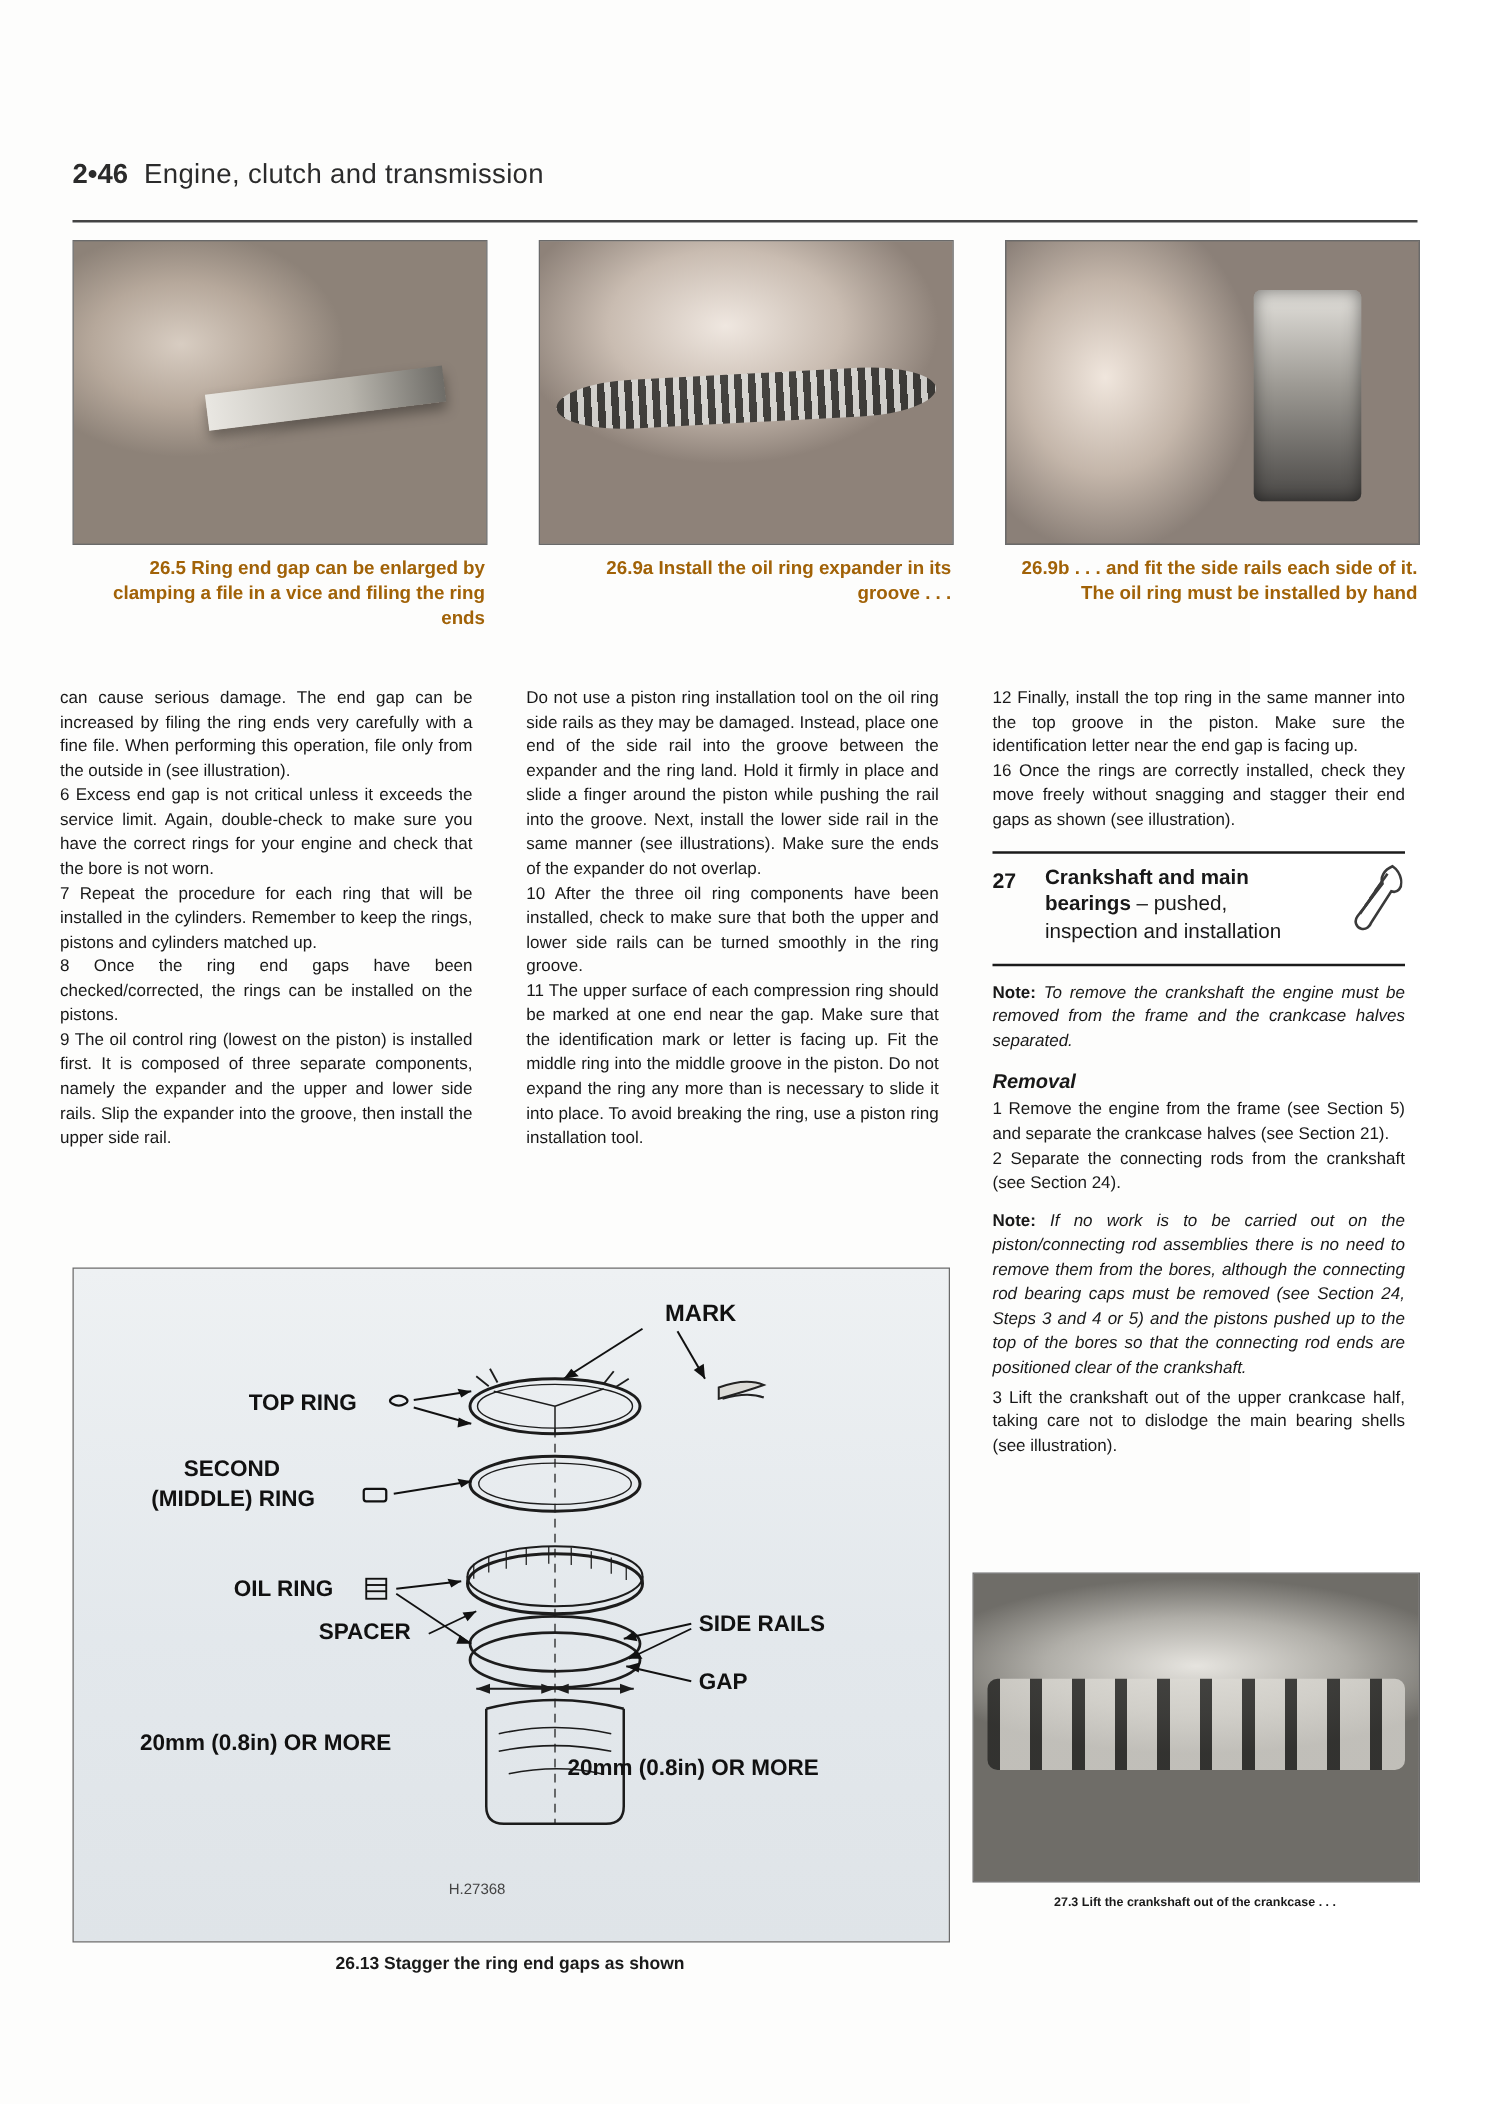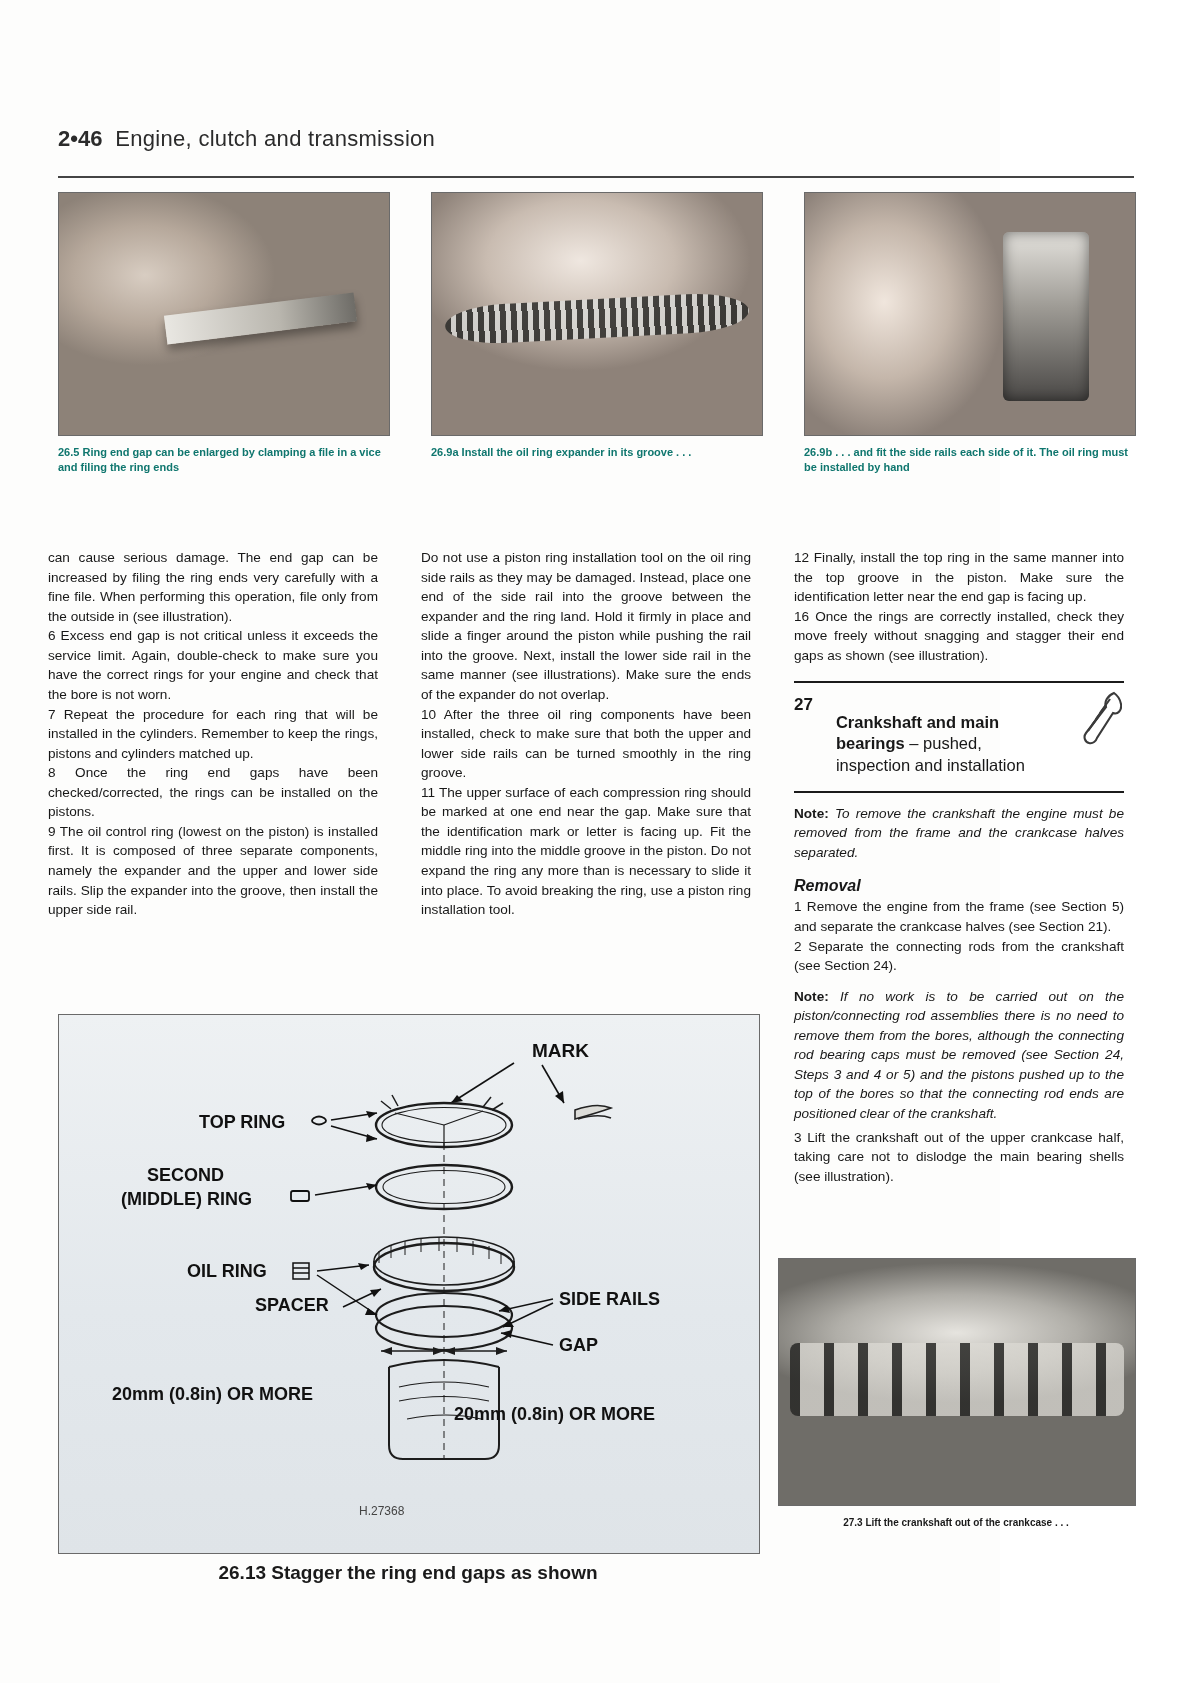--- a/index.html
+++ b/index.html
@@ -61,25 +61,25 @@
   .photo {
     width: 330px;
     height: 242px;
     border: 1px solid #6a6a6a;
     position: relative;
     overflow: hidden;
     background: #9a9a98;
   }
   .cap {
     margin-top: 9px;
-    font-size: 11px;
+    font-size: 15px;
     font-weight: bold;
     line-height: 1.32;
-    text-align: left;
-    color: #0f766e;
+    text-align: right;
+    color: #a16207;
   }
 
   
   .ph1 {
     background:
       radial-gradient(ellipse 130px 90px at 26% 34%, #d8cdc2 0%, #b6a89b 55%, #8d8278 100%),
       radial-gradient(ellipse 150px 70px at 72% 72%, #cfcfcd 0%, #9c9c99 60%, #6f6f6d 100%),
       linear-gradient(160deg, #7d7d79 0%, #a9a9a4 35%, #5d5d5a 70%, #3e3e3c 100%);
   }
   .ph1:after {
@@ -156,21 +156,20 @@
   }
   .sec-num {
     font-size: 17px;
     font-weight: bold;
     padding-top: 1px;
   }
   .sec-title {
     font-size: 16.5px;
     line-height: 1.28;
     max-width: 215px;
-    margin-top: 20px;
   }
   .sec-title .t1 { font-weight: bold; }
   .spanner {
     position: absolute;
     right: 2px;
     top: 6px;
     width: 46px;
     height: 58px;
   }
   .note {
@@ -198,21 +197,21 @@
     background: linear-gradient(180deg, #eef1f3 0%, #e3e8ec 55%, #dfe4e8 100%);
     overflow: hidden;
   }
   .diagram-box svg { display: block; }
   .diag-cap {
     position: absolute;
     left: 58px;
     top: 1562px;
     width: 700px;
     text-align: center;
-    font-size: 19px;
+    font-size: 14px;
     font-weight: bold;
   }
 
   
   .photo-br {
     position: absolute;
     left: 778px;
     top: 1258px;
     width: 356px;
     height: 246px;

